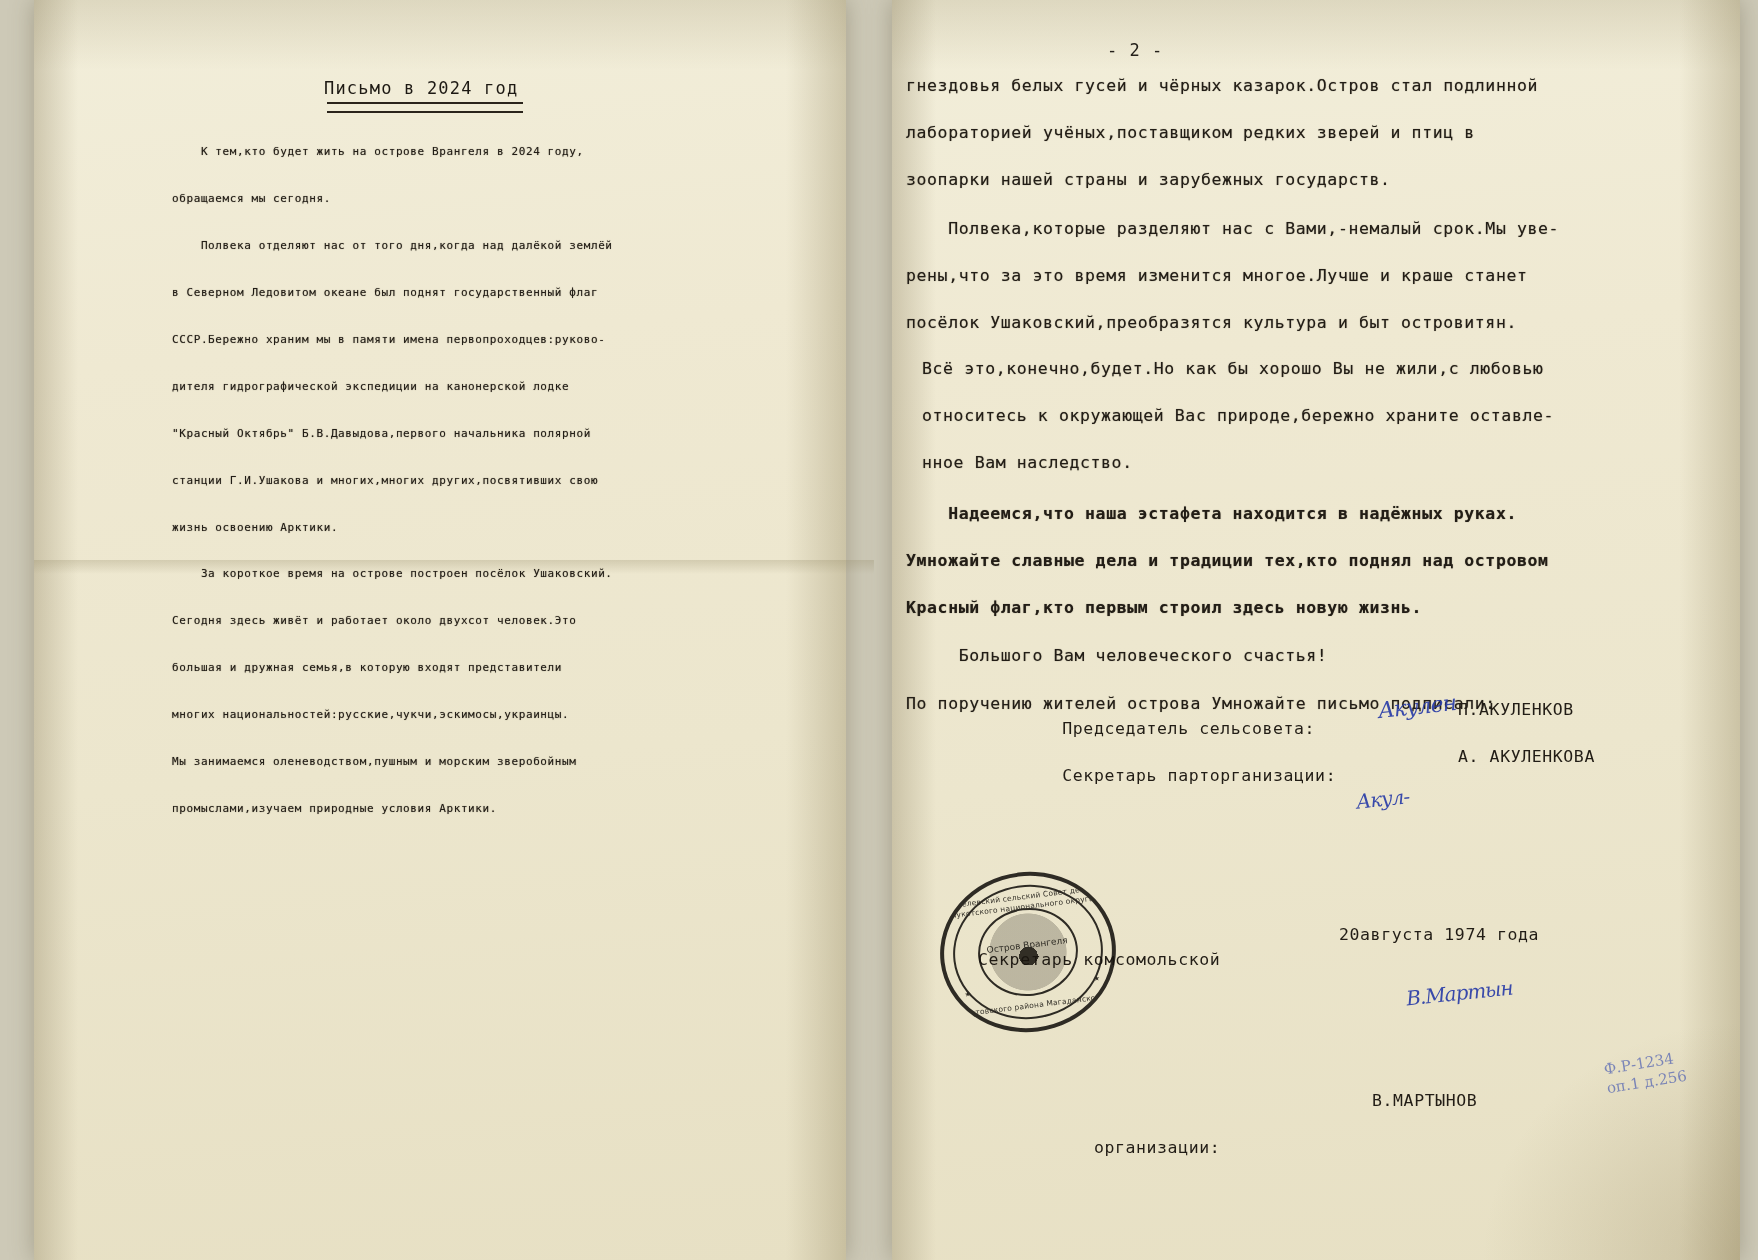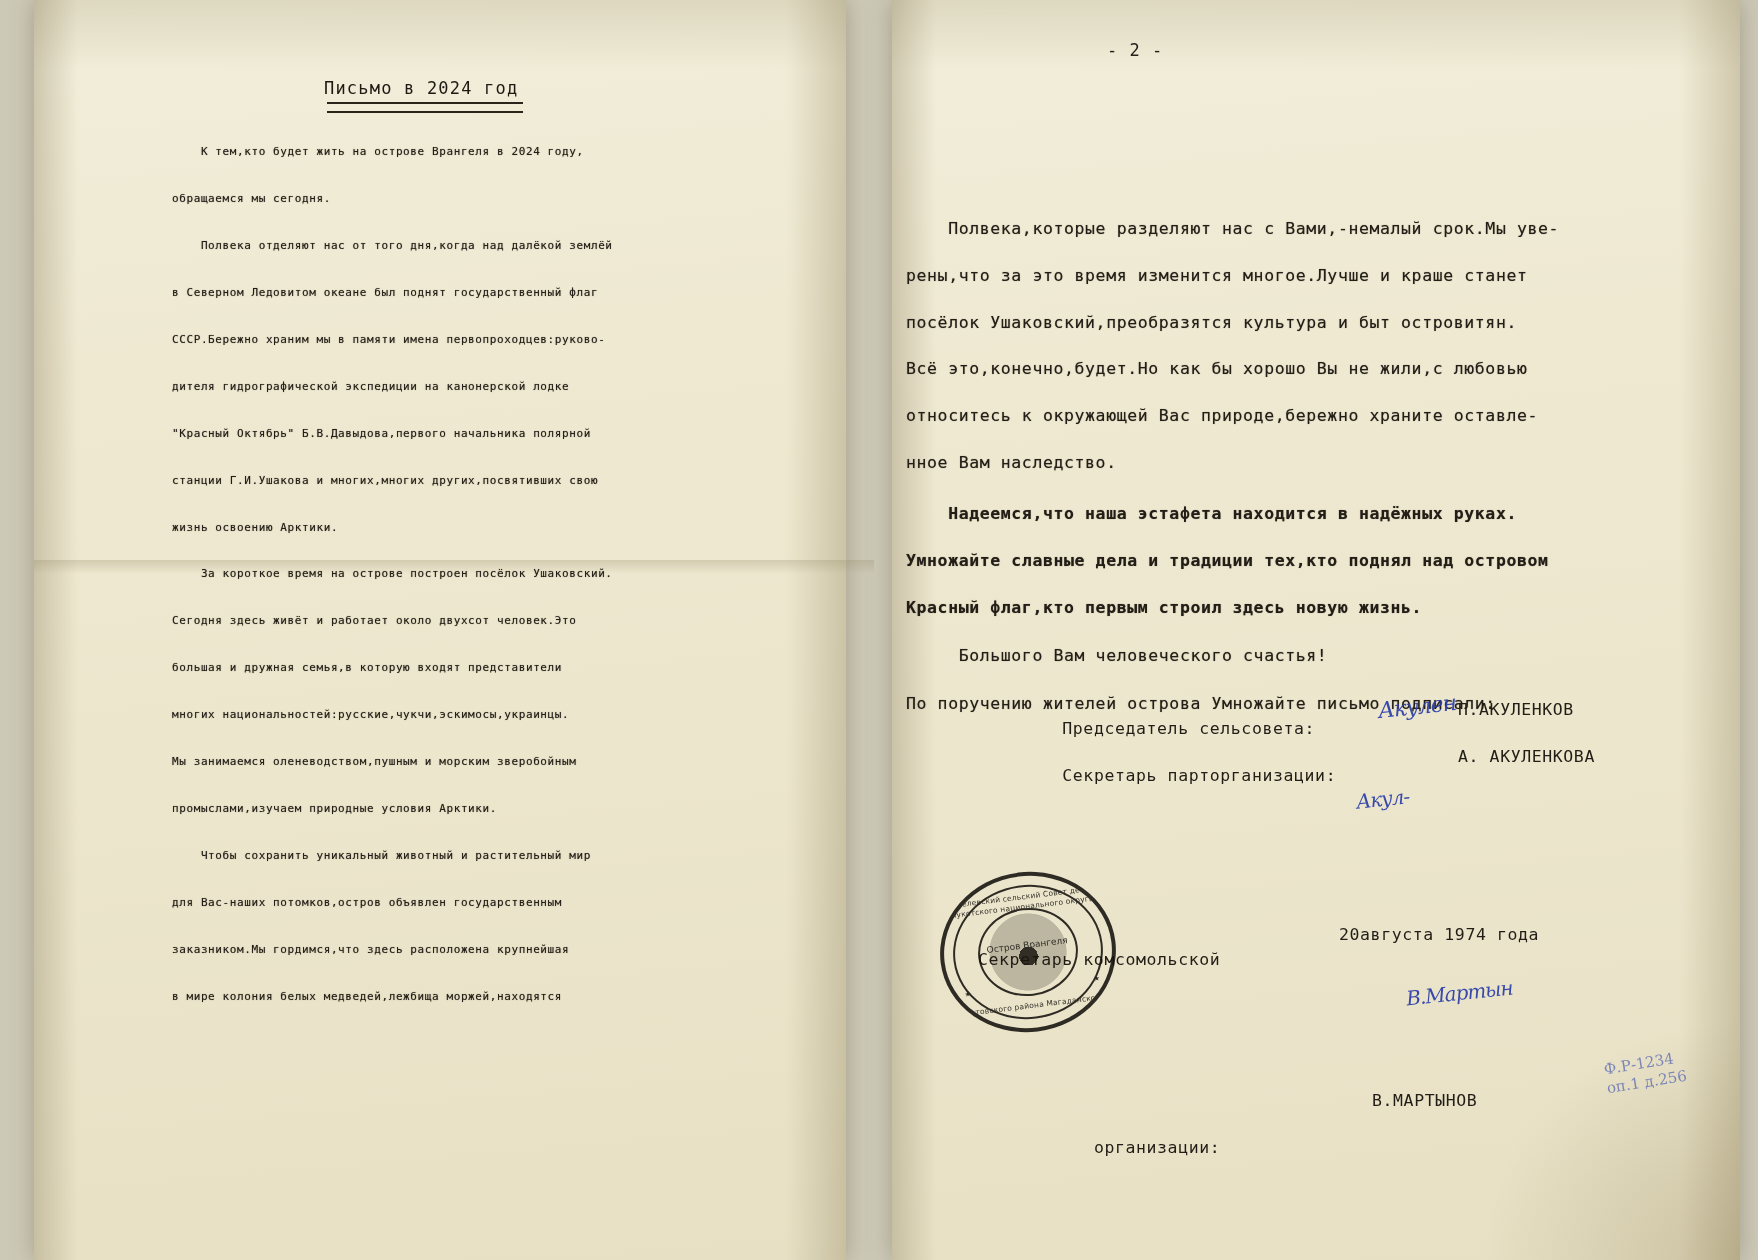--- a/index.html
+++ b/index.html
@@ -267,38 +267,37 @@
 дителя гидрографической экспедиции на канонерской лодке
 "Красный Октябрь" Б.В.Давыдова,первого начальника полярной
 станции Г.И.Ушакова и многих,многих других,посвятивших свою
 жизнь освоению Арктики.</div>
     <div class="typed body-text" style="left:138px; top:550px;">    За короткое время на острове построен посёлок Ушаковский.
 Сегодня здесь живёт и работает около двухсот человек.Это
 большая и дружная семья,в которую входят представители
 многих национальностей:русские,чукчи,эскимосы,украинцы.
 Мы занимаемся оленеводством,пушным и морским зверобойным
 промыслами,изучаем природные условия Арктики.</div>
-    <div class="typed body-text" style="left:138px; top:832px;">    Чтобы сохранить уникальный животный и растительный мир
-для Вас-наших потомков,остров объявлен государственным
-заказником.Мы гордимся,что здесь расположена крупнейшая
-в мире колония белых медведей,лежбища моржей,находятся</div>
   </div>
 
   <div class="page right">
     <div class="blotch top-shade"></div>
     <div class="blotch edge-left-top"></div>
     <div class="blotch edge-right-dark"></div>
     <div class="blotch corner-shade"></div>
 
     <div class="pagenum">- 2 -</div>
 
+    <div class="p2-block" style="top:62px;">гнездовья белых гусей и чёрных казарок.Остров стал подлинной
+лабораторией учёных,поставщиком редких зверей и птиц в
+зоопарки нашей страны и зарубежных государств.</div>
     <div class="p2-block" style="top:205px;">    Полвека,которые разделяют нас с Вами,-немалый срок.Мы уве-
 рены,что за это время изменится многое.Лучше и краше станет
 посёлок Ушаковский,преобразятся культура и быт островитян.</div>
-    <div class="p2-block" style="top:345px;">Всё это,конечно,будет.Но как бы хорошо Вы не жили,с любовью
+    <div class="p2-block" style="top:345px;margin-left:16px;">Всё это,конечно,будет.Но как бы хорошо Вы не жили,с любовью
 относитесь к окружающей Вас природе,бережно храните оставле-
 нное Вам наследство.</div>
     <div class="p2-block" style="top:490px;font-weight:bold;">    Надеемся,что наша эстафета находится в надёжных руках.
 Умножайте славные дела и традиции тех,кто поднял над островом
 Красный флаг,кто первым строил здесь новую жизнь.</div>
     <div class="p2-block" style="top:632px;">     Большого Вам человеческого счастья!</div>
     <div class="p2-block" style="top:680px;">По поручению жителей острова Умножайте письмо подписали:</div>
 
     <div class="sig-rows">
       <div class="sig-row">

